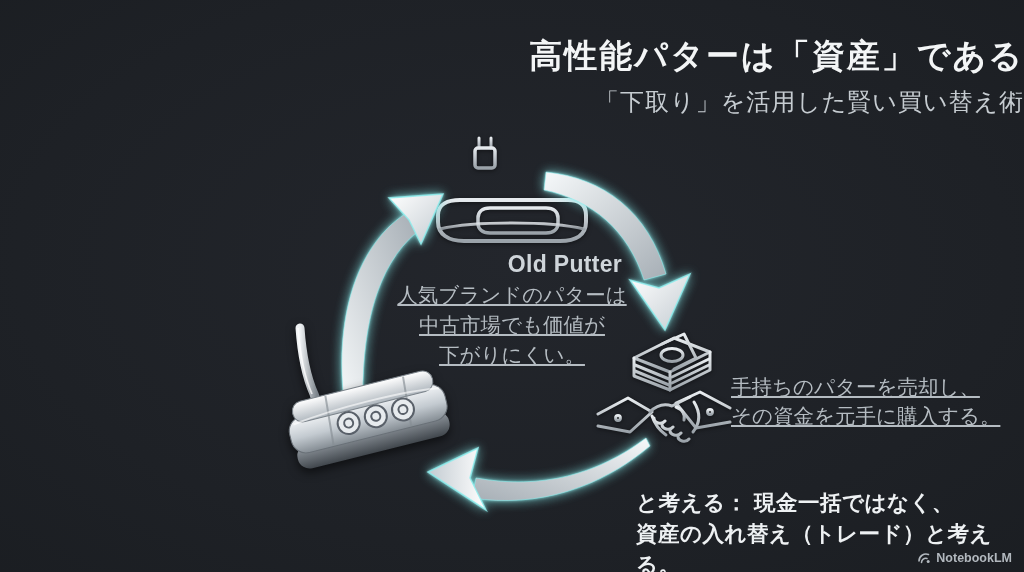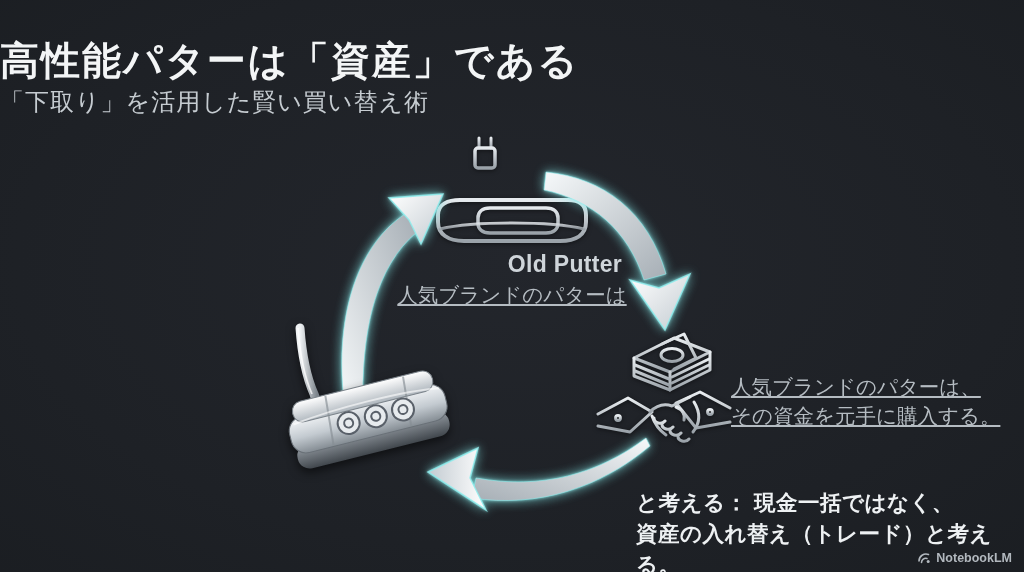--- a/index.html
+++ b/index.html
@@ -3,25 +3,25 @@
 <meta charset="utf-8">
 <style>
   html,body{margin:0;padding:0;background:#101215;}
   .stage{
     position:relative;width:1024px;height:572px;overflow:hidden;
     background:radial-gradient(ellipse 900px 520px at 50% 46%, #23262c 0%, #1e2126 55%, #191c20 100%);
     font-family:"Liberation Sans","DejaVu Sans",sans-serif;
   }
   .abs{position:absolute;}
   .title{
-    left:0;right:0;top:34px;text-align:left;
-    font-size:39px;font-weight:700;color:#f3f5f6;letter-spacing:2px;
+    left:0;right:0;top:34px;text-align:right;
+    font-size:33px;font-weight:700;color:#f3f5f6;letter-spacing:2px;
   }
   .subtitle{
-    left:0;right:0;top:86px;text-align:left;
+    left:0;right:0;top:86px;text-align:right;
     font-size:24px;font-weight:400;color:#c6ccd1;letter-spacing:1px;
   }
   .node-label{font-weight:700;color:#cfd5da;font-size:23px;letter-spacing:.3px;}
   .node-desc{color:#b5bcc2;font-size:20.5px;line-height:30px;text-decoration:underline;}
   .center{text-align:center;}
   .note{
     left:636px;top:488px;color:#eef1f3;font-weight:700;
     font-size:21.5px;line-height:31px;letter-spacing:.5px;
   }
   .watermark{
@@ -57,20 +57,22 @@
       <path d="M55,30 V64" stroke-width="4.5"></path>
       <path d="M8,77 C8,66 18,62 30,62 L138,62 C150,62 156,67 156,77 L156,84 C156,97 146,103 130,103 L34,103 C18,103 8,96 8,84 Z" stroke-width="4"></path>
       <path d="M60,70 L116,70 C124,70 128,74 128,80 L128,85 C128,91 124,95 116,95 L60,95 C52,95 48,91 48,85 L48,80 C48,74 52,70 60,70 Z" stroke-width="3.5"></path>
       <path d="M10,91 C44,83 120,83 154,91" stroke-width="3" opacity=".85"></path>
     </g>
   </svg>
 
   <div class="abs node-label center" style="left:402px;top:251px;width:220px;text-align:right;">Old Putter</div>
   <div class="abs node-desc center" style="left:382px;top:280px;width:260px;">
     <div>人気ブランドのパターは</div>
+    <div>中古市場でも価値が</div>
+    <div>下がりにくい。</div>
   </div>
 
   <svg class="abs arrow" style="left:333px;top:172px;" width="118" height="240" viewBox="0 0 118 240">
     <defs>
       <linearGradient id="abL" x1="0" y1="1" x2="1" y2="0">
         <stop offset="0" stop-color="#f6f9fa"></stop>
           <stop offset="1" stop-color="#a6aeb5"></stop>
       </linearGradient>
       <linearGradient id="ahL" x1="0" y1="0" x2="1" y2="1">
         <stop offset="0" stop-color="#ffffff"></stop>
@@ -118,21 +120,21 @@
       <circle cx="112" cy="80" r="2.4"></circle>
       <path d="M52,80 Q62,70 74,74 L92,65"></path>
       <path d="M78,75 Q88,79 86,88"></path>
       <path d="M56,86 a6,5 0 0 0 11,3 M64,92 a6,5 0 0 0 11,3 M72,98 a6,5 0 0 0 11,3 M80,104 a6,5 0 0 0 11,3"></path>
       <path d="M54,84 Q58,96 68,103"></path>
       <path d="M96,70 Q106,86 95,100"></path>
     </g>
   </svg>
 
   <div class="abs node-desc" style="left:731px;top:372px;line-height:29px;">
-    <div>人気ブランドのパターは、</div>
+    <div>手持ちのパターを売却し、</div>
     <div>その資金を元手に購入する。</div>
   </div>
 
   <svg class="abs arrow" style="left:420px;top:436px;" width="235" height="92" viewBox="0 0 235 92">
     <defs>
       <linearGradient id="abB" x1="1" y1="0" x2="0" y2="1">
         <stop offset="0" stop-color="#f6f9fa"></stop>
           <stop offset="1" stop-color="#a6aeb5"></stop>
       </linearGradient>
       <linearGradient id="ahB" x1="1" y1="0" x2="0" y2="0">

